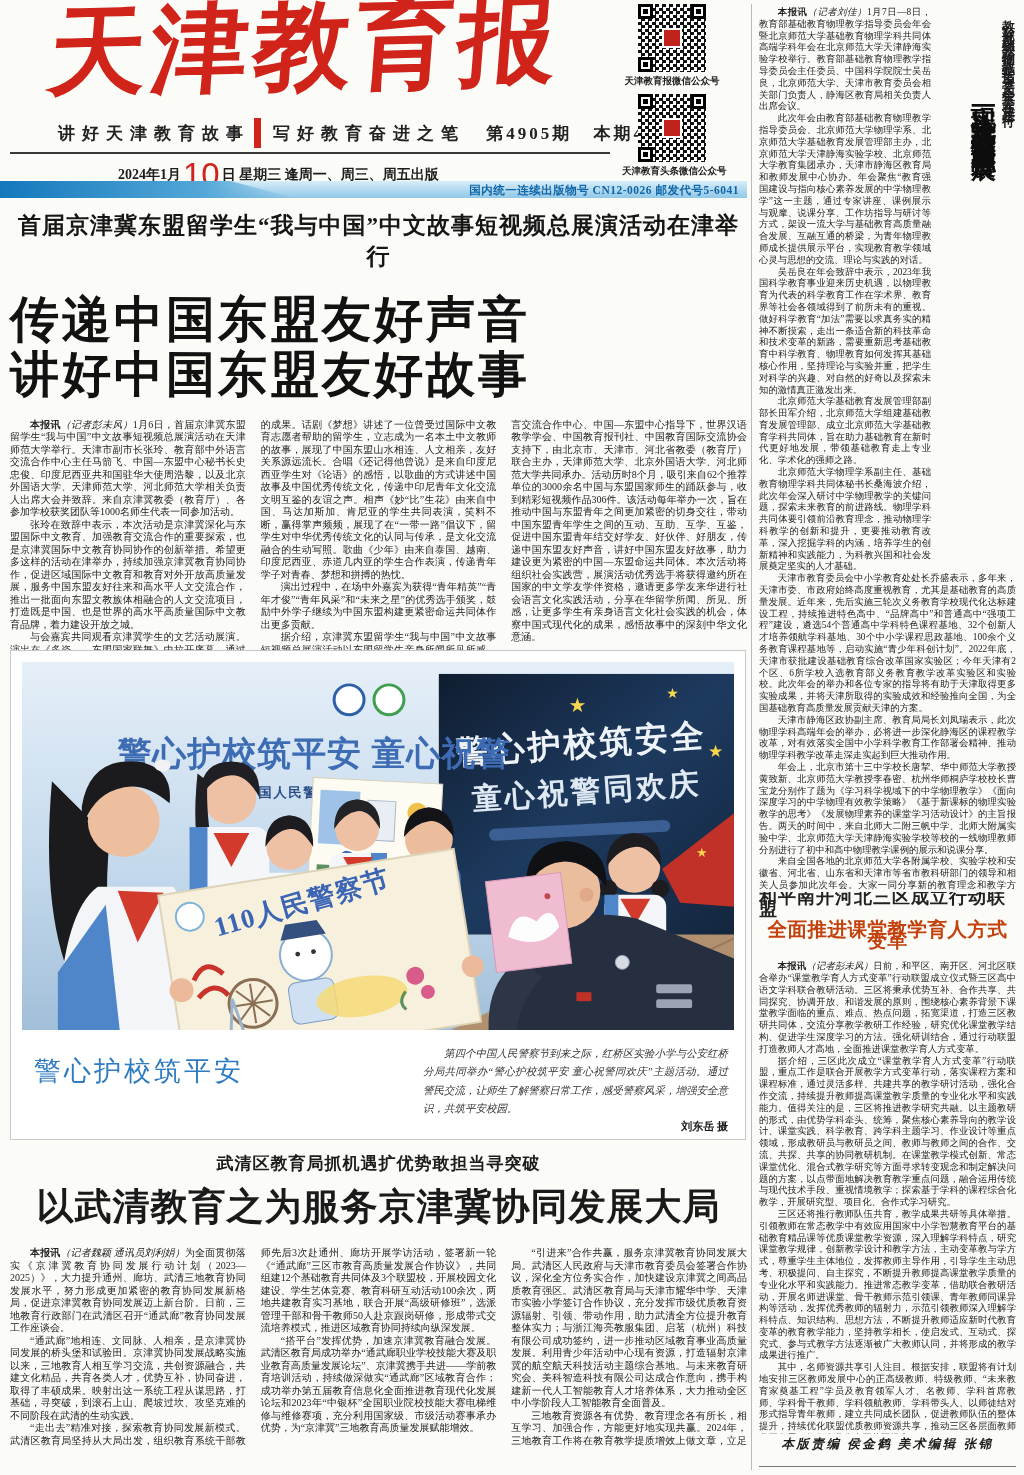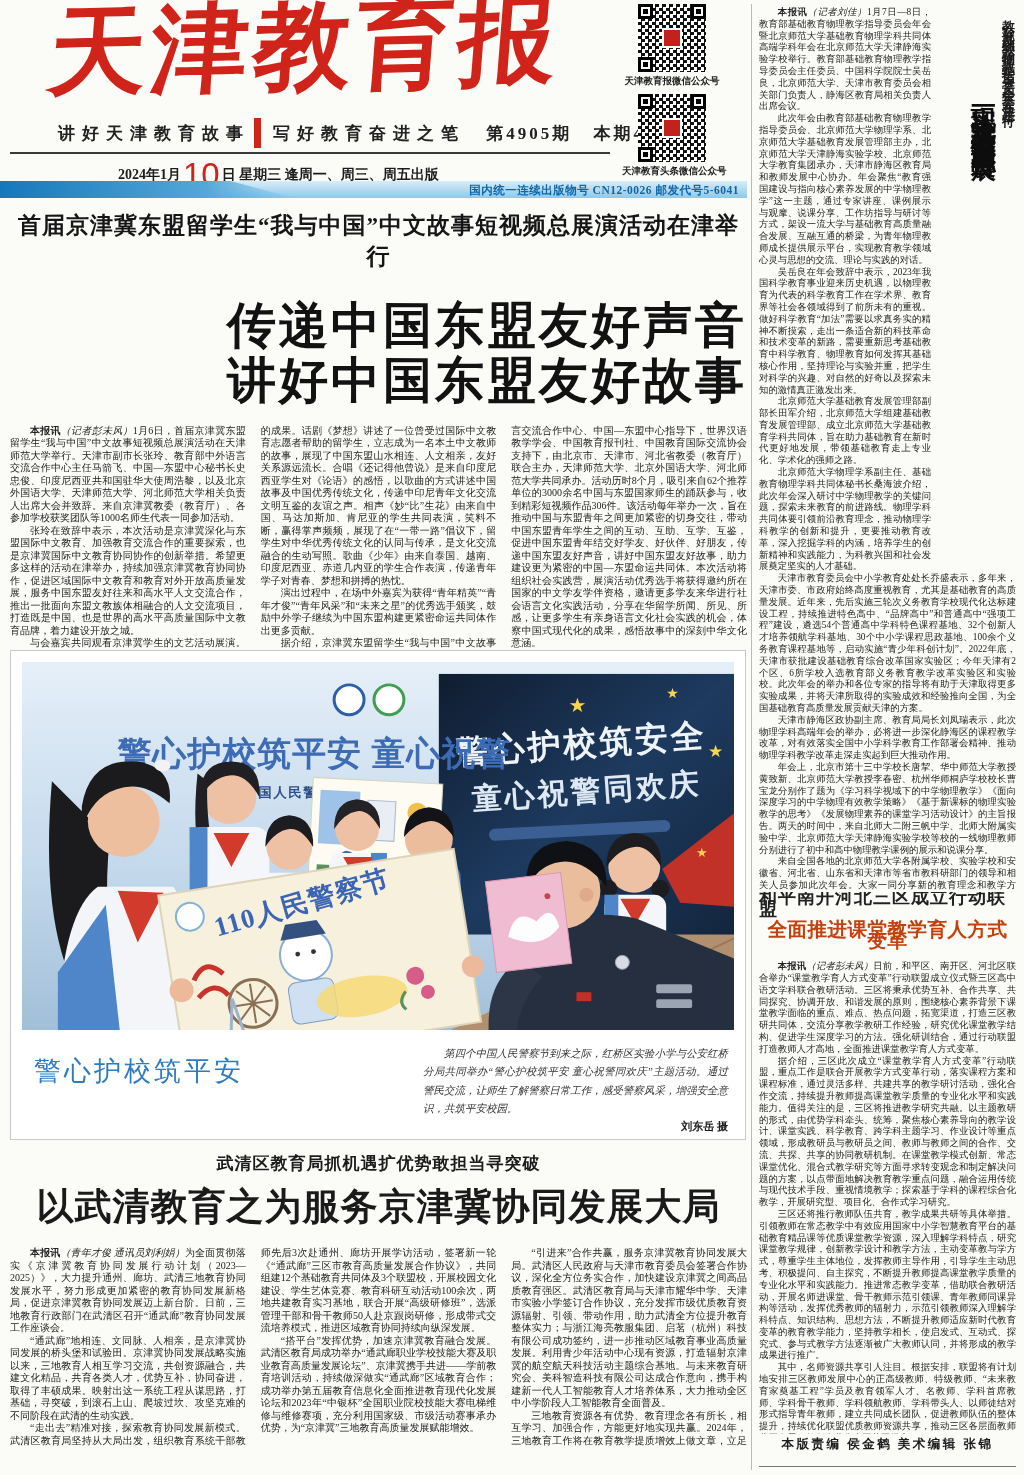--- a/index.html
+++ b/index.html
@@ -43,22 +43,22 @@
   .pub-text { position:absolute; right:8px; top:2px; font-size:11.5px; font-weight:700; color:#1166a6; letter-spacing:0.5px; }
 
   
   .para { margin:0; text-indent:2em; text-align:justify; }
   .byline-label { font-family:"Liberation Sans",sans-serif; font-weight:700; }
   .byline-paren { font-style:italic; }
 
   
   .lead-article { position:absolute; left:0; top:210px; width:737px; }
   .kicker { text-align:center; font-weight:700; font-size:23px; letter-spacing:1px; color:#161616; }
-  .main-headline { text-align:right; font-family:"Liberation Sans",sans-serif; font-weight:900;
-                   font-size:49px; line-height:1.12; letter-spacing:3px; margin-top:26px; color:#121212; }
+  .main-headline { text-align:left; font-family:"Liberation Sans",sans-serif; font-weight:900;
+                   font-size:49px; line-height:1.12; letter-spacing:3px; margin-top:20px; color:#121212; }
   .cols3 { margin-top:17px; column-count:3; column-gap:15px; column-fill:auto; height:264px; overflow:hidden; }
   .body-text { font-size:10px; line-height:12.5px; color:#222; }
 
   
   .photo-box { position:absolute; left:0; top:650px; width:736px; height:490px; border:1px solid #c9c9c9;
                background:#fff; padding:11px; }
   .photo-svg { display:block; width:712px; height:368px; }
   .caption-row { display:flex; justify-content:space-between; margin-top:15px; }
   .photo-title { font-family:"Liberation Sans",sans-serif; font-size:27px; color:#2e7bc1;
                  letter-spacing:3px; margin:8px 0 0 12px; font-weight:500; }
@@ -80,21 +80,21 @@
   .v-heads { float:right; width:78px; height:556px; margin-left:7px; position:relative; }
   .v-head-big { position:absolute; right:27px; top:80px; writing-mode:vertical-rl; font-size:25px;
                 font-weight:700; letter-spacing:3px; color:#0e0e0e; font-family:"Liberation Serif",serif; }
   .v-kicker { position:absolute; right:2px; top:4px; writing-mode:vertical-rl; font-size:13px;
               font-weight:700; letter-spacing:4.5px; color:#1c1c1c; }
   .alliance { position:absolute; left:0; top:886px; width:257px; height:542px; overflow:hidden; }
   .kicker-xs { text-align:left; font-size:18px; font-weight:700; letter-spacing:1px; }
   .headline-3 { text-align:center; font-family:"Liberation Sans",sans-serif; font-weight:800;
                 font-size:19.5px; margin:8px 0 13px; color:#c2410c; letter-spacing:0.5px; }
   .page-footer { position:absolute; left:0; top:1430px; width:257px; text-align:center; font-size:12.5px;
-                 font-weight:700; letter-spacing:2.5px; padding-bottom:13px;
+                 font-weight:700; font-style:italic; letter-spacing:2.5px; padding-bottom:13px;
                  border-bottom:1px solid #777; }
 </style>
 </head>
 <body>
 
 <div class="page">
   <div class="divider-v"></div>
 
   <div class="left-zone">
 
@@ -284,21 +284,21 @@
           <p class="photo-caption">第四个中国人民警察节到来之际，红桥区实验小学与公安红桥分局共同举办“警心护校筑平安 童心祝警同欢庆”主题活动。通过警民交流，让师生了解警察日常工作，感受警察风采，增强安全意识，共筑平安校园。</p>
           <div class="photo-credit">刘东岳 摄</div>
         </div>
       </div>
     </div>
 
     <div class="wuqing">
       <div class="kicker-sm">武清区教育局抓机遇扩优势敢担当寻突破</div>
       <div class="headline-2">以武清教育之为服务京津冀协同发展大局</div>
       <div class="cols3 wq body-text">
-        <p class="para"><b class="byline-label">本报讯</b><span class="byline-paren">（青年才俊 通讯员刘利娟）</span><span>为全面贯彻落实《京津冀教育协同发展行动计划（2023—2025）》，大力提升通州、廊坊、武清三地教育协同发展水平，努力形成更加紧密的教育协同发展新格局，促进京津冀教育协同发展迈上新台阶。日前，三地教育行政部门在武清区召开“通武廊”教育协同发展工作座谈会。</span></p>
+        <p class="para"><b class="byline-label">本报讯</b><span class="byline-paren">（记者魏颖 通讯员刘利娟）</span><span>为全面贯彻落实《京津冀教育协同发展行动计划（2023—2025）》，大力提升通州、廊坊、武清三地教育协同发展水平，努力形成更加紧密的教育协同发展新格局，促进京津冀教育协同发展迈上新台阶。日前，三地教育行政部门在武清区召开“通武廊”教育协同发展工作座谈会。</span></p>
         <div>
             <p class="para">“通武廊”地相连、文同脉、人相亲，是京津冀协同发展的桥头堡和试验田。京津冀协同发展战略实施以来，三地教育人相互学习交流，共创资源融合，共建文化精品，共育各类人才，优势互补，协同奋进，取得了丰硕成果。映射出这一系统工程从谋思路，打基础，寻突破，到滚石上山、爬坡过坎、攻坚克难的不同阶段在武清的生动实践。</p>
             <p class="para">“走出去”精准对接，探索教育协同发展新模式。武清区教育局坚持从大局出发，组织教育系统干部教师先后3次赴通州、廊坊开展学访活动，签署新一轮《“通武廊”三区市教育高质量发展合作协议》，共同组建12个基础教育共同体及3个联盟校，开展校园文化建设、学生艺体竞赛、教育科研互动活动100余次，两地共建教育实习基地，联合开展“高级研修班”，选派管理干部和骨干教师50人赴京跟岗研修，形成带式交流培养模式，推进区域教育协同持续向纵深发展。</p>
             <p class="para">“搭平台”发挥优势，加速京津冀教育融合发展。武清区教育局成功举办“通武廊职业学校技能大赛及职业教育高质量发展论坛”、京津冀携手共进——学前教育培训活动，持续做深做实“通武廊”区域教育合作；成功举办第五届教育信息化全面推进教育现代化发展论坛和2023年“中银杯”全国职业院校技能大赛电梯维修与维修赛项，充分利用国家级、市级活动赛事承办优势，为“京津冀”三地教育高质量发展赋能增效。</p>
             <p class="para">“引进来”合作共赢，服务京津冀教育协同发展大局。武清区人民政府与天津市教育委员会签署合作协议，深化全方位务实合作，加快建设京津冀之间高品质教育强区。武清区教育局与天津市耀华中学、天津市实验小学签订合作协议，充分发挥市级优质教育资源辐射、引领、带动作用，助力武清全方位提升教育整体实力；与浙江海亮教服集团、启茗（杭州）科技有限公司成功签约，进一步推动区域教育事业高质量发展。利用青少年活动中心现有资源，打造辐射京津冀的航空航天科技活动主题综合基地。与未来教育研究会、美科智造科技有限公司达成合作意向，携手构建新一代人工智能教育人才培养体系，大力推动全区中小学阶段人工智能教育全面普及。</p>
             <p class="para">三地教育资源各有优势、教育理念各有所长，相互学习、加强合作，方能更好地实现共赢。2024年，三地教育工作将在教育教学提质增效上做文章，立足教育长远发展，积极搭建各领域交流展示平台，共同促进学生综合素养提升，共办人民满意的教育。</p>
           </div>
       </div>
     </div>
   </div>

